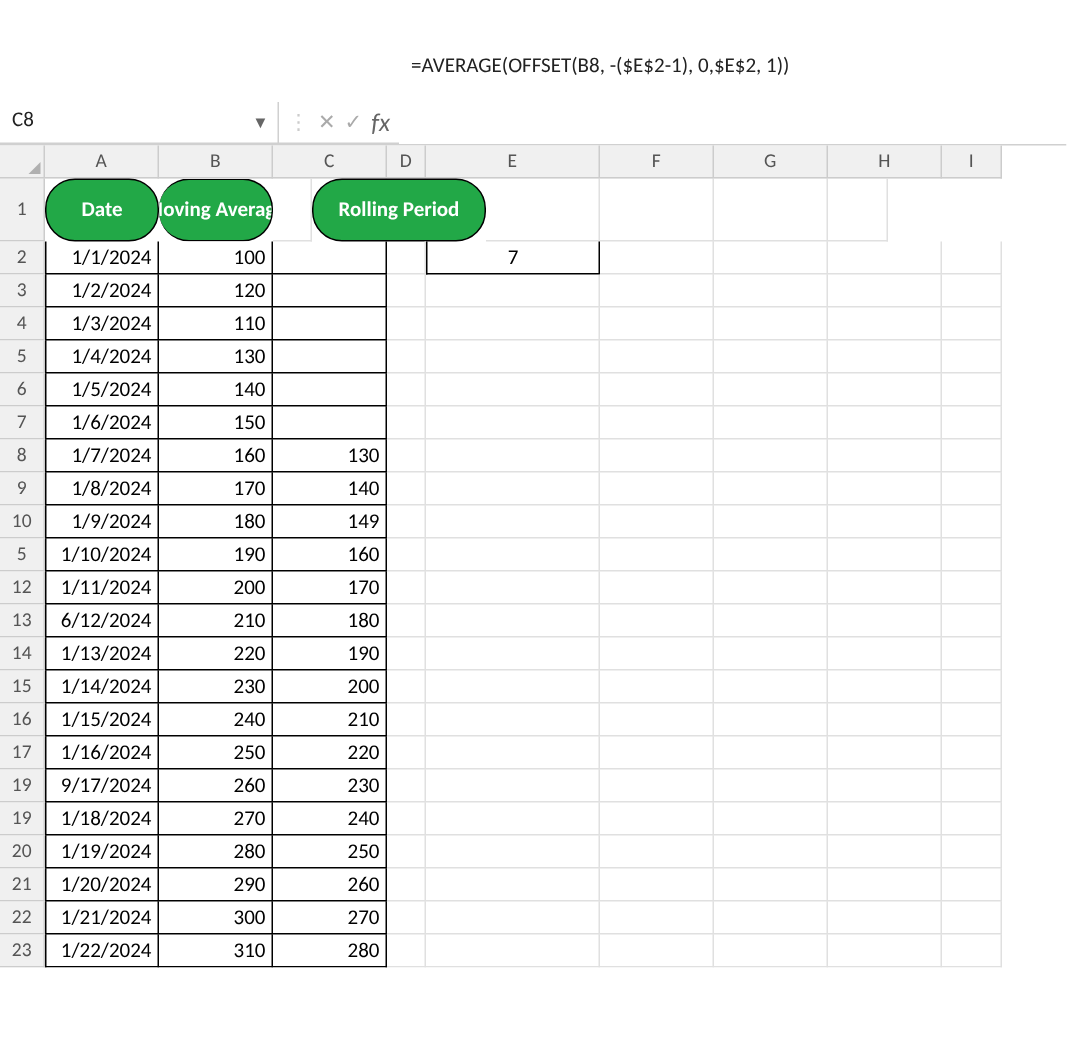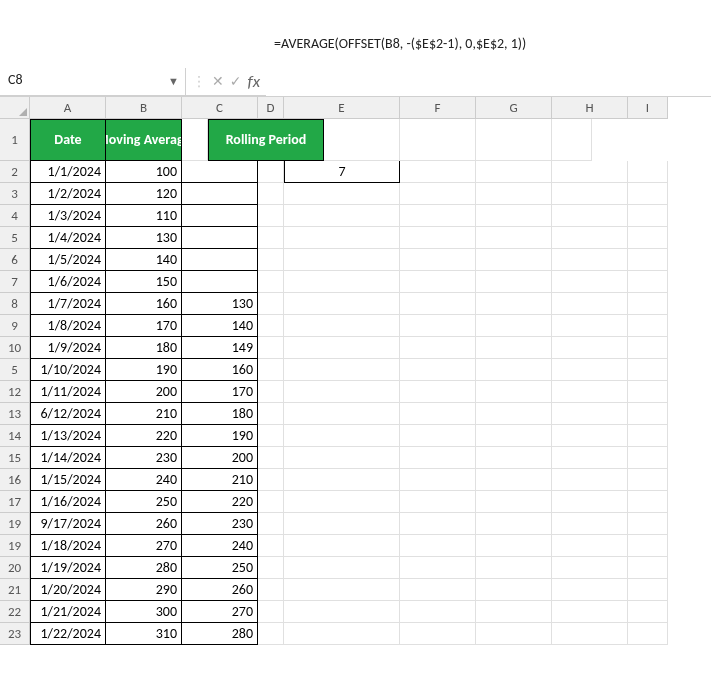--- a/index.html
+++ b/index.html
@@ -114,21 +114,21 @@
     text-align: center;
     border-right: 1px solid #000;
     border-bottom: 1px solid #000;
     line-height: 1.2;
   }
   .bordered {
     border-right: 1px solid #000;
     border-bottom: 1px solid #000;
   }
   .bordered-left { border-left: 1px solid #000; }
-  .bordered-top { border-top: 1px solid #000; }
+  .bordered-top { border-top: 1px solid #000; border-radius: 20px; }
   .right { justify-content: flex-end; }
   .center { justify-content: center; }
   .cA { width: 76px; }
   .cB { width: 76px; }
   .cC { width: 76px; }
   .cD { width: 26px; }
   .cE { width: 116px; }
   .cF { width: 76px; }
   .cG { width: 76px; }
   .cH { width: 76px; }

